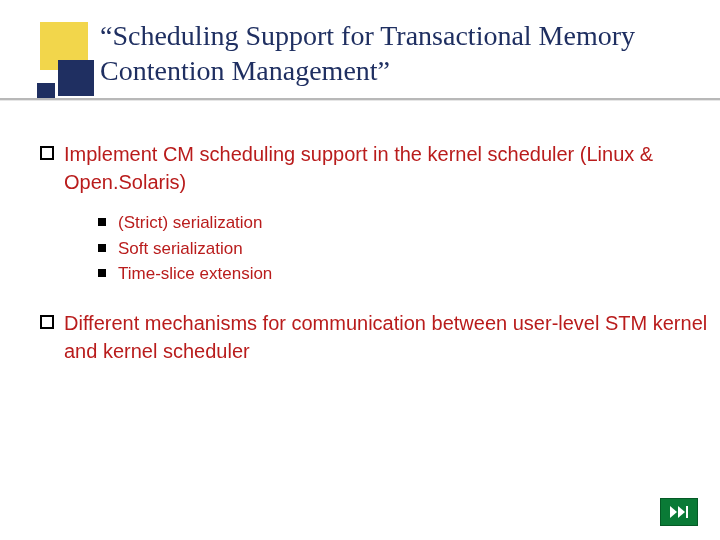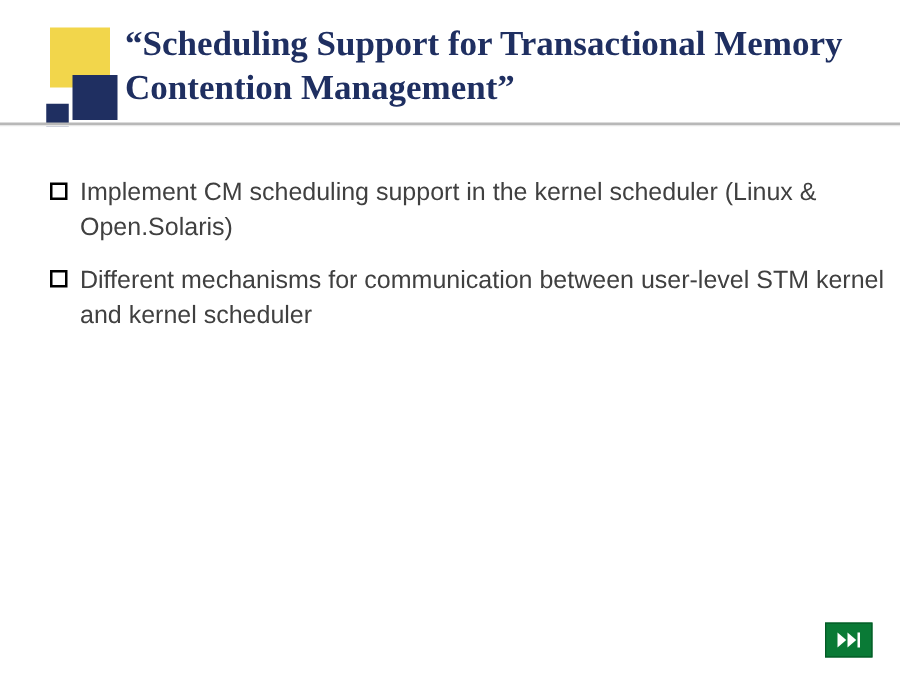--- a/index.html
+++ b/index.html
@@ -26,37 +26,37 @@
   }
 
   
   .title {
     position: absolute;
     top: 18px; left: 100px; right: 20px;
     font-family: "Times New Roman", Times, serif;
     color: #1f2f61;
     font-size: 28px;
     line-height: 1.25;
-    font-weight: bold;
+    font-weight: normal;
   }
 
   
   .rule {
     position: absolute;
     top: 98px; left: 0; right: 0;
     height: 2px;
     background: #b8b8b8;
     box-shadow: 0 1px 0 #e6e6e6;
   }
 
   
   .content {
     position: absolute;
     top: 140px; left: 40px; right: 10px;
-    color: #404040;
+    color: #b91c1c;
   }
 
   .top-item {
     display: flex;
     align-items: flex-start;
     margin-bottom: 14px;
     font-size: 20px;
     line-height: 1.4;
   }
   .top-item .hollow-square {
@@ -110,20 +110,34 @@
 
 <div class="rule"></div>
 
 <div class="content">
 
   <div class="top-item">
     <span class="hollow-square"></span>
     <span class="text">Implement CM scheduling support in the kernel scheduler (Linux &amp; Open.Solaris)</span>
   </div>
 
+  <div class="sub-list">
+    <div class="sub-item">
+      <span class="solid-square"></span>
+      <span>(Strict) serialization</span>
+    </div>
+    <div class="sub-item">
+      <span class="solid-square"></span>
+      <span>Soft serialization</span>
+    </div>
+    <div class="sub-item">
+      <span class="solid-square"></span>
+      <span>Time-slice extension</span>
+    </div>
+  </div>
 
   <div class="top-item">
     <span class="hollow-square"></span>
     <span class="text">Different mechanisms for communication between user-level STM kernel and kernel scheduler</span>
   </div>
 
 </div>
 
 <div class="nav-next">
   <svg width="22" height="16" viewBox="0 0 22 16">

